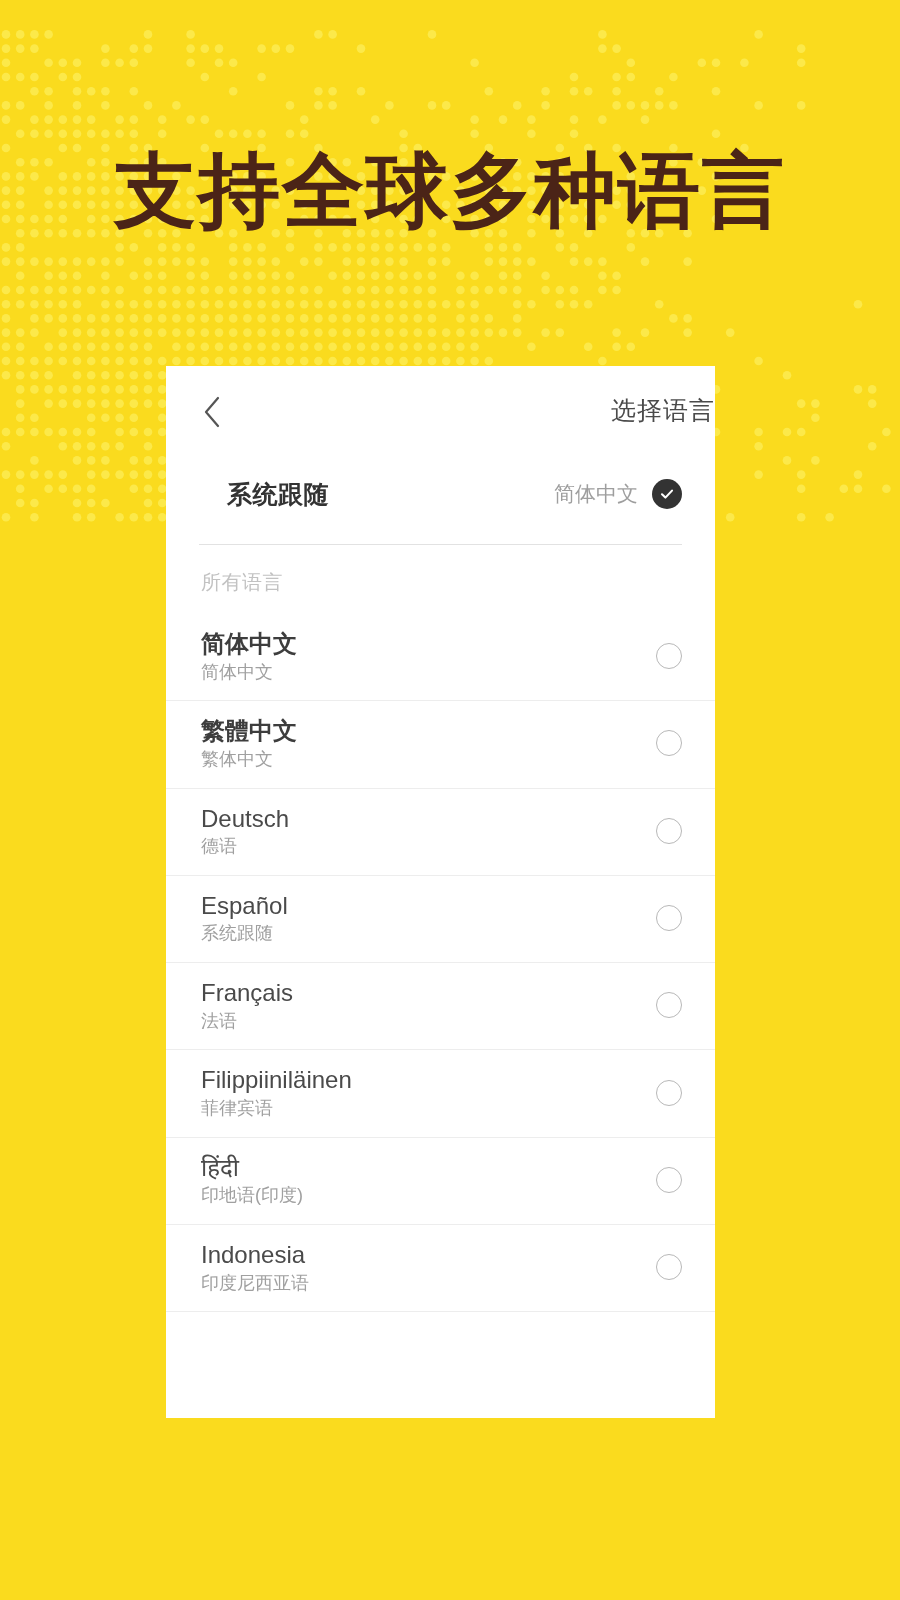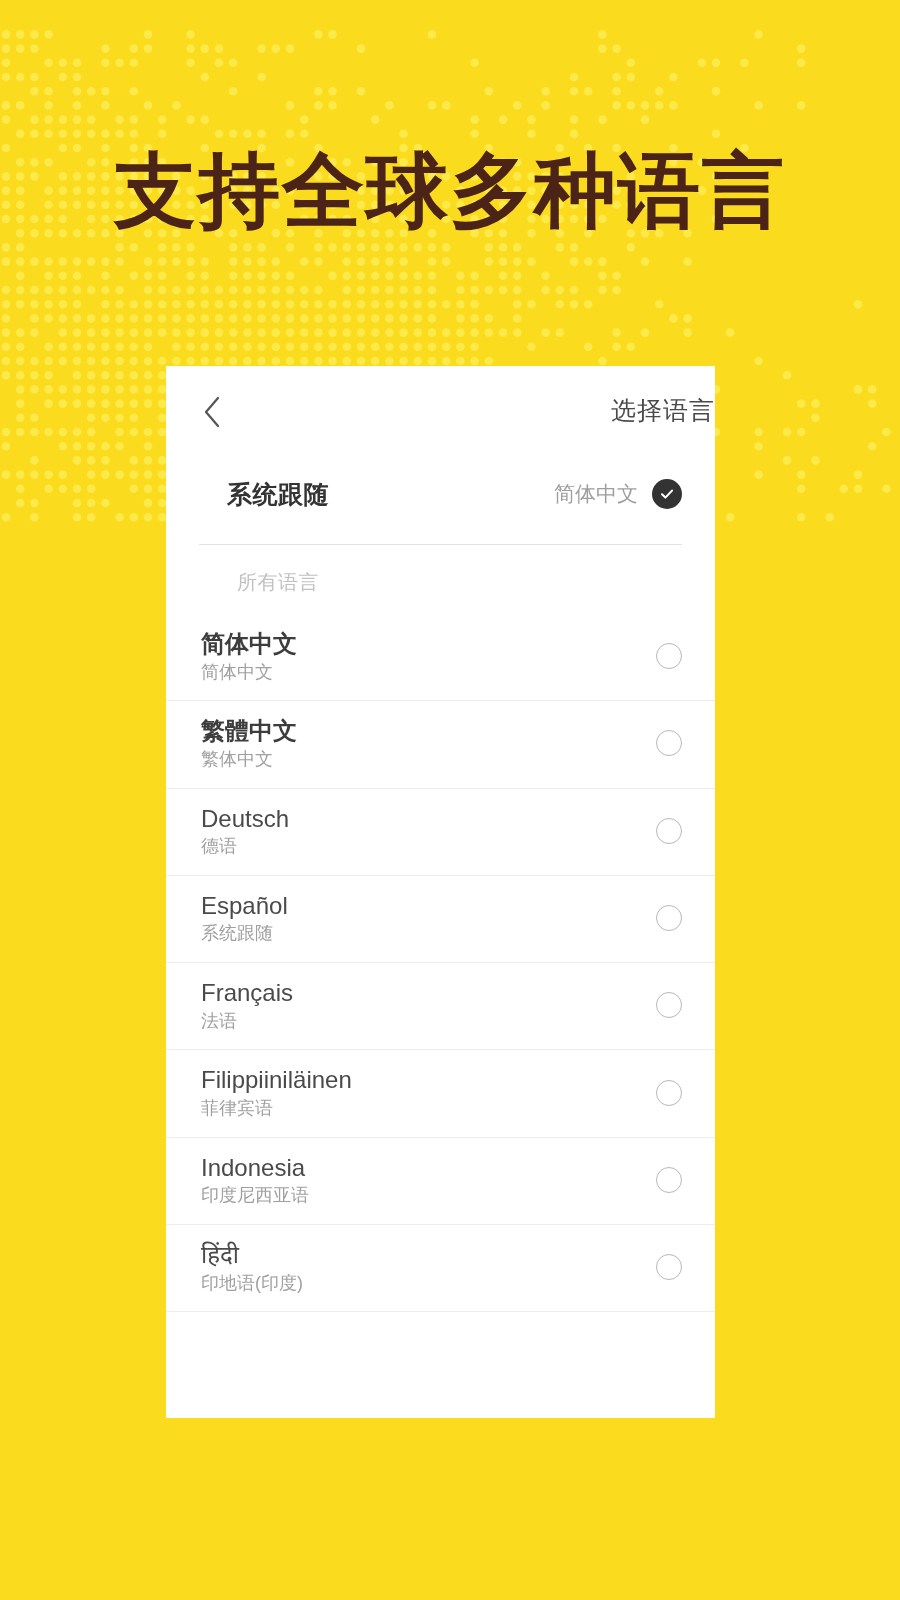--- a/index.html
+++ b/index.html
@@ -119,21 +119,20 @@
     height: 1px;
     background: #e2e2e2;
   }
 
   
   .section-header {
     padding: 24px 35px 18px 35px;
     font-size: 20px;
     color: #c2c2c2;
     letter-spacing: 0.5px;
-    margin-left: 36px;
   }
 
   
   .lang-list { }
   .lang-row {
     position: relative;
     display: flex;
     align-items: center;
     padding: 16px 33px 18px 35px;
     box-sizing: border-box;
@@ -1229,28 +1228,28 @@
       </div>
       <div class="lang-row">
         <div class="lang-text">
           <div class="lang-native">Filippiiniläinen</div>
           <div class="lang-sub">菲律宾语</div>
         </div>
         <div class="radio"></div>
       </div>
       <div class="lang-row">
         <div class="lang-text">
+          <div class="lang-native">हिंदी</div>
+          <div class="lang-sub">印地语(印度)</div>
+        </div>
+        <div class="radio"></div>
+      </div>
+      <div class="lang-row">
+        <div class="lang-text">
           <div class="lang-native">Indonesia</div>
           <div class="lang-sub">印度尼西亚语</div>
         </div>
         <div class="radio"></div>
       </div>
-      <div class="lang-row">
-        <div class="lang-text">
-          <div class="lang-native">हिंदी</div>
-          <div class="lang-sub">印地语(印度)</div>
-        </div>
-        <div class="radio"></div>
-      </div>
       <div class="lang-row"></div>
     </div>
 
 </div>
 
 </body></html>

